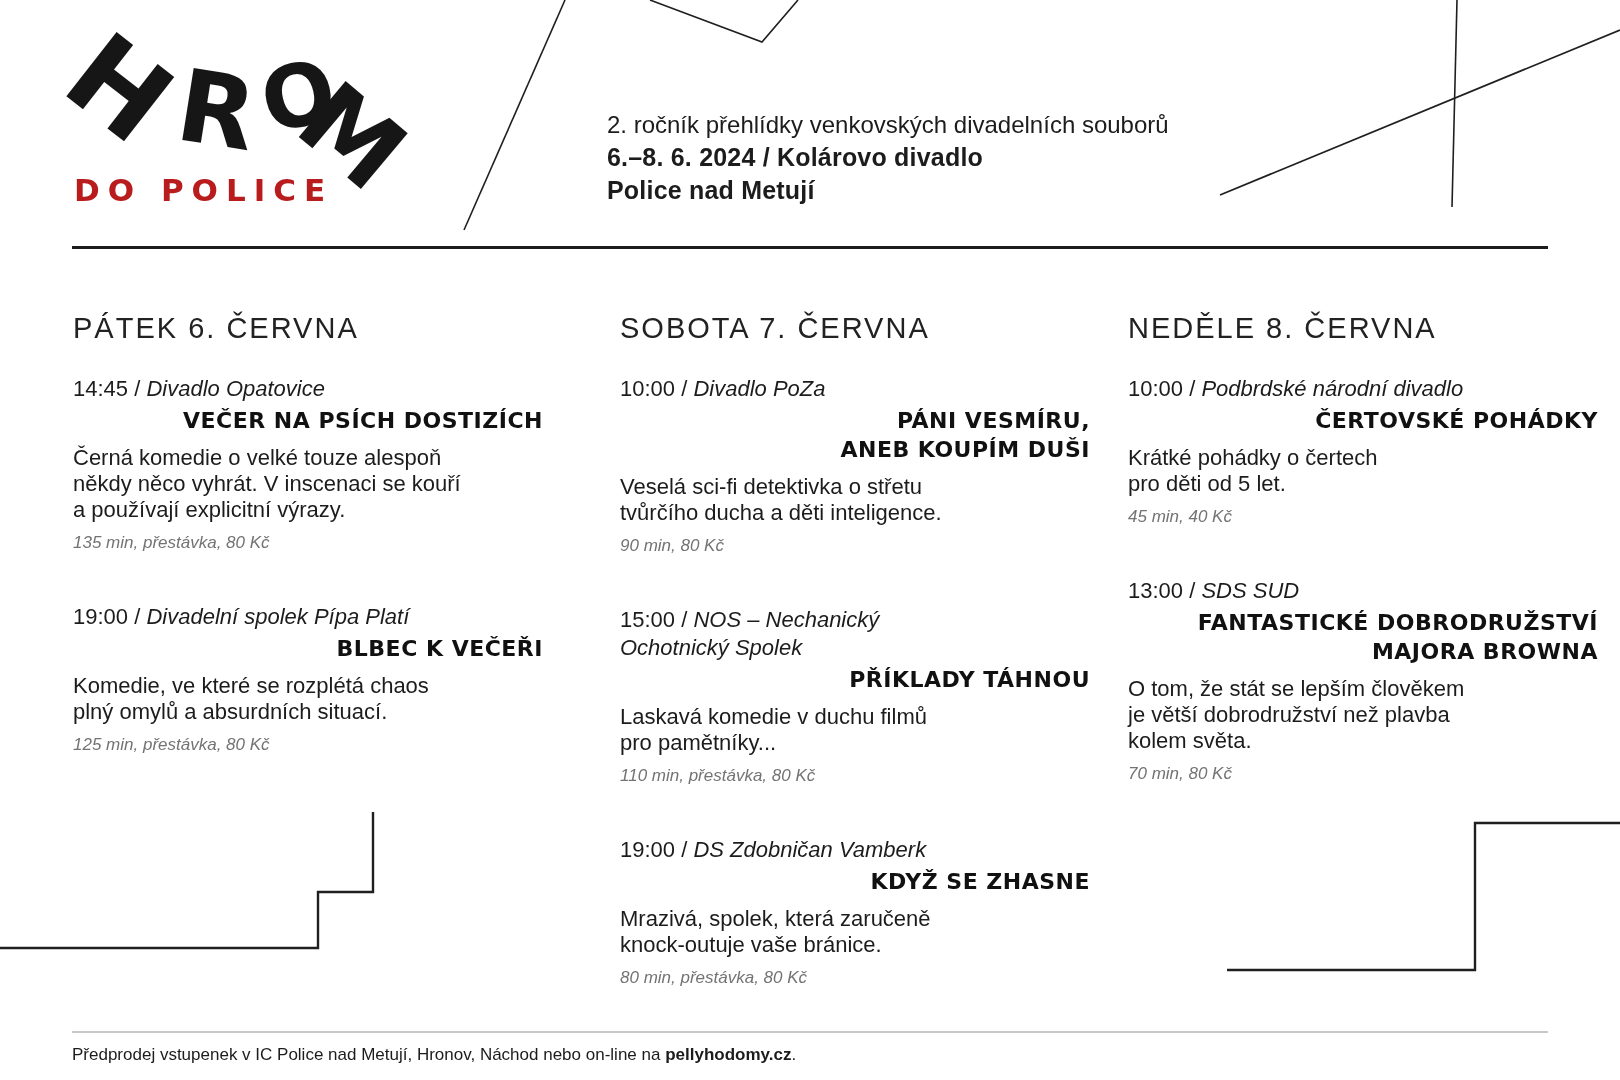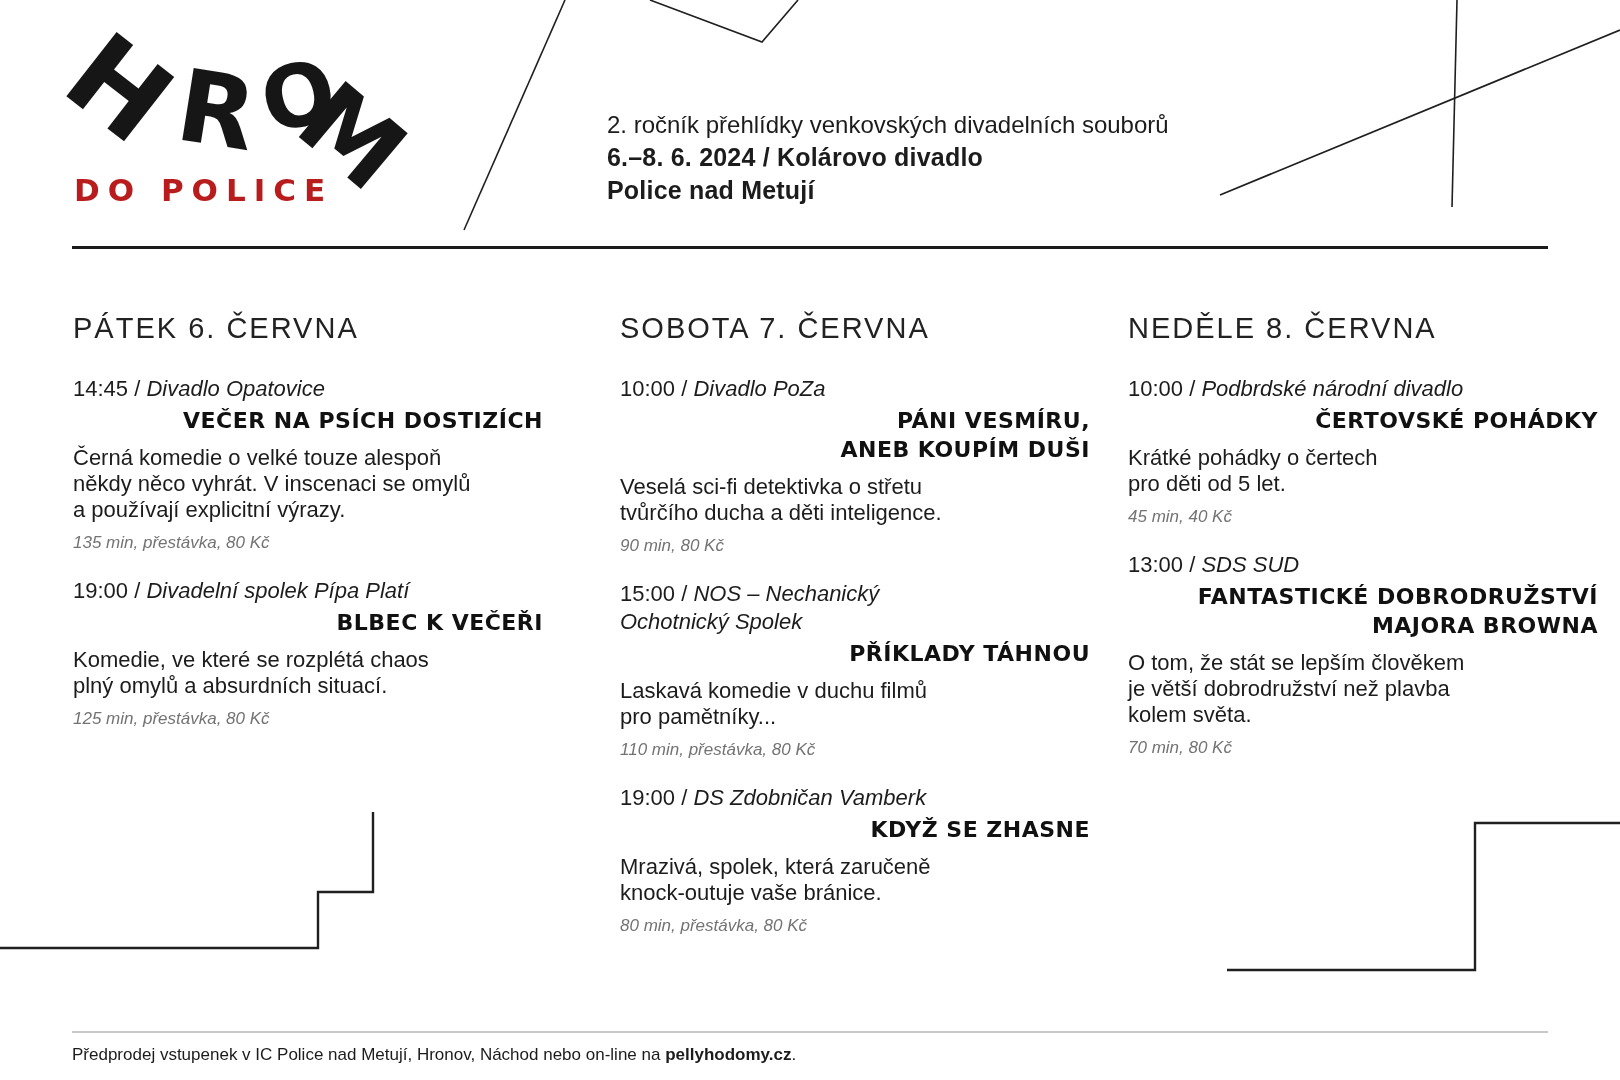--- a/index.html
+++ b/index.html
@@ -85,21 +85,21 @@
 
   .day-title {
     margin: 0 0 30px 0;
     font-size: 29px;
     font-weight: 400;
     letter-spacing: 2px;
     color: #222222;
     white-space: nowrap;
   }
 
-  .event { margin-top: 24px; }
+  .event { margin-top: 50px; }
   .event:first-of-type { margin-top: 0; }
 
   .event-time {
     margin: 0;
     font-size: 22px;
     line-height: 28px;
     white-space: pre-line;
     color: #1c1c1c;
   }
   .event-time em { font-style: italic; }
@@ -174,21 +174,21 @@
 
   <main class="program">
 
     <section class="day-col col-1">
       <h2 class="day-title">PÁTEK 6. ČERVNA</h2>
 
       <article class="event">
         <p class="event-time"><span>14:45</span><span> / </span><em>Divadlo Opatovice</em></p>
         <h3 class="event-title">VEČER NA PSÍCH DOSTIZÍCH</h3>
         <p class="event-desc">Černá komedie o velké touze alespoň
-někdy něco vyhrát. V inscenaci se omylů
+někdy něco vyhrát. V inscenaci se kouří
 a používají explicitní výrazy.</p>
         <p class="event-meta">135 min, přestávka, 80 Kč</p>
       </article>
 
       <article class="event">
         <p class="event-time"><span>19:00</span><span> / </span><em>Divadelní spolek Pípa Platí</em></p>
         <h3 class="event-title">BLBEC K VEČEŘI</h3>
         <p class="event-desc">Komedie, ve které se rozplétá chaos
 plný omylů a absurdních situací.</p>
         <p class="event-meta">125 min, přestávka, 80 Kč</p>

